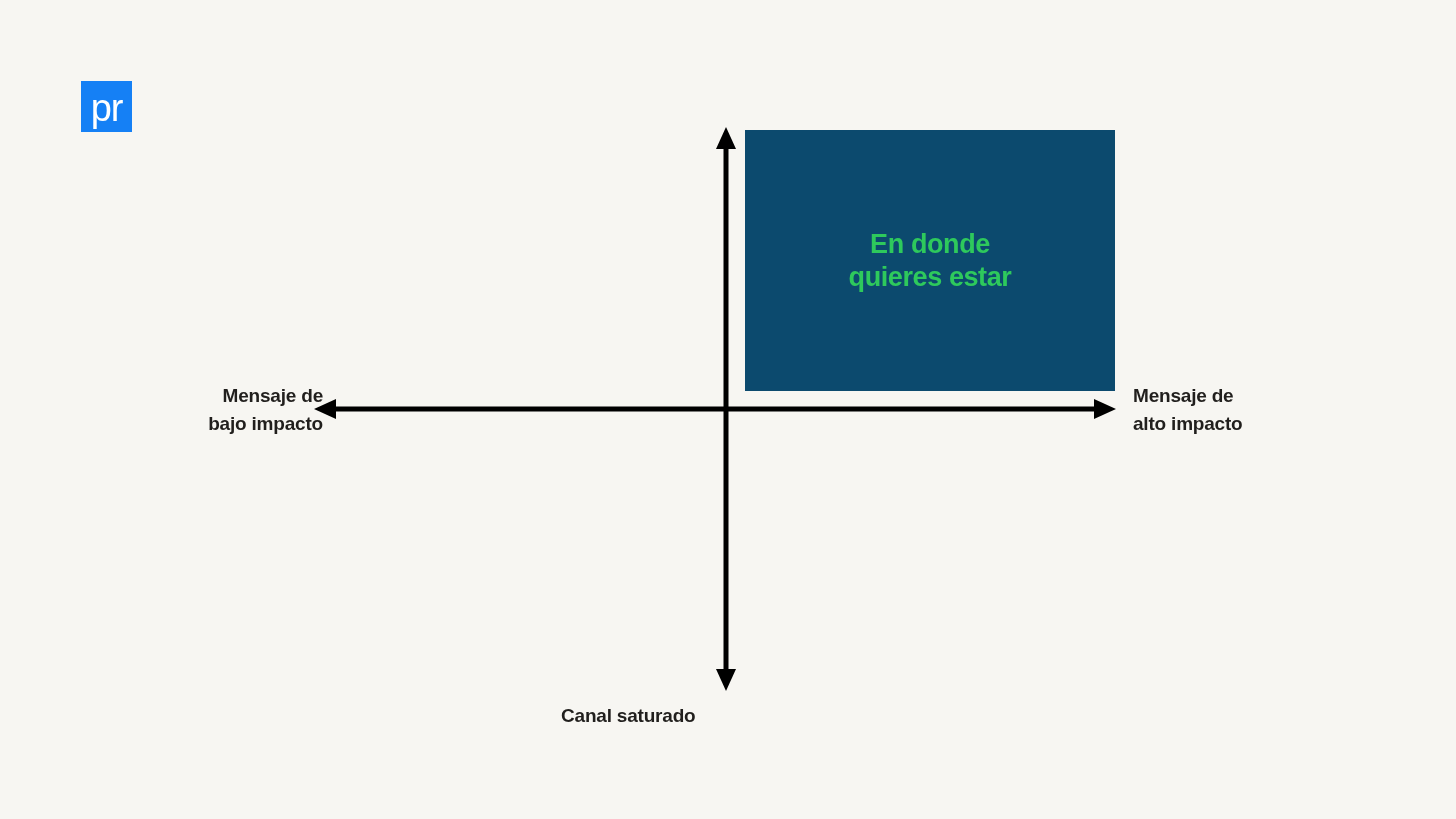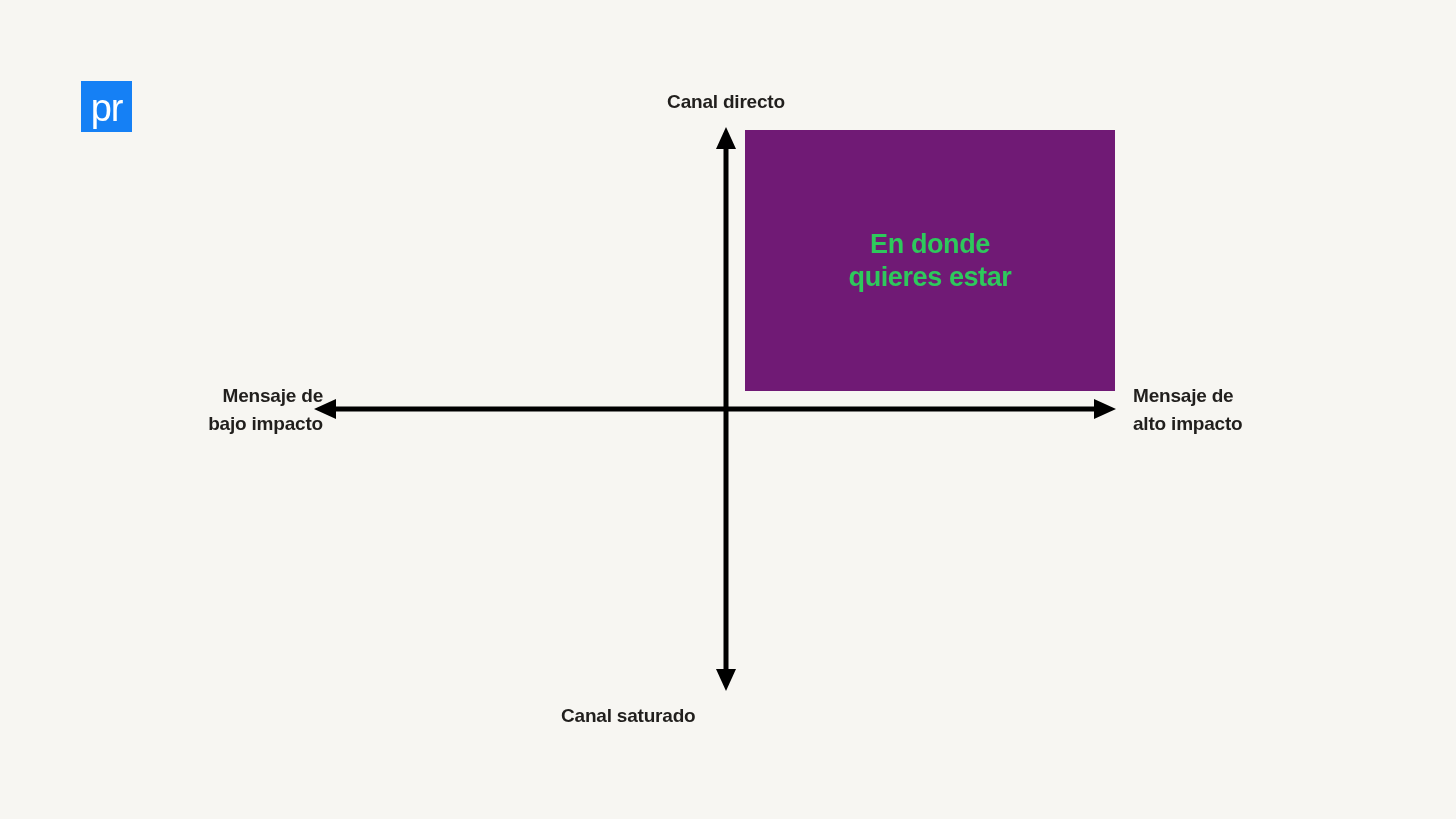--- a/index.html
+++ b/index.html
@@ -53,21 +53,21 @@
     height: 819px;
   }
 
   
   .highlight-box {
     position: absolute;
     left: 745px;
     top: 130px;
     width: 370px;
     height: 261px;
-    background: #701a75;
+    background: #0c4a6e;
     display: flex;
     align-items: center;
     justify-content: center;
   }
   .highlight-label {
     color: #2ec95c;
     font-family: "Liberation Sans", sans-serif;
     font-size: 27px;
     font-weight: 700;
     line-height: 1.22;
@@ -134,20 +134,19 @@
 
     <polygon points="726,691 736,669 716,669" fill="#000000"></polygon>
 
     <line x1="327" y1="409" x2="1104" y2="409" stroke="#000000" stroke-width="5"></line>
 
     <polygon points="314,409 336,399 336,419" fill="#000000"></polygon>
 
     <polygon points="1116,409 1094,399 1094,419" fill="#000000"></polygon>
   </svg>
 
-  <div class="axis-label label-top">Canal directo</div>
   <div class="axis-label label-bottom">Canal saturado</div>
   <div class="axis-label label-left">Mensaje de
 bajo impacto</div>
   <div class="axis-label label-right">Mensaje de
 alto impacto</div>
 
 </div>
 
 </body></html>

